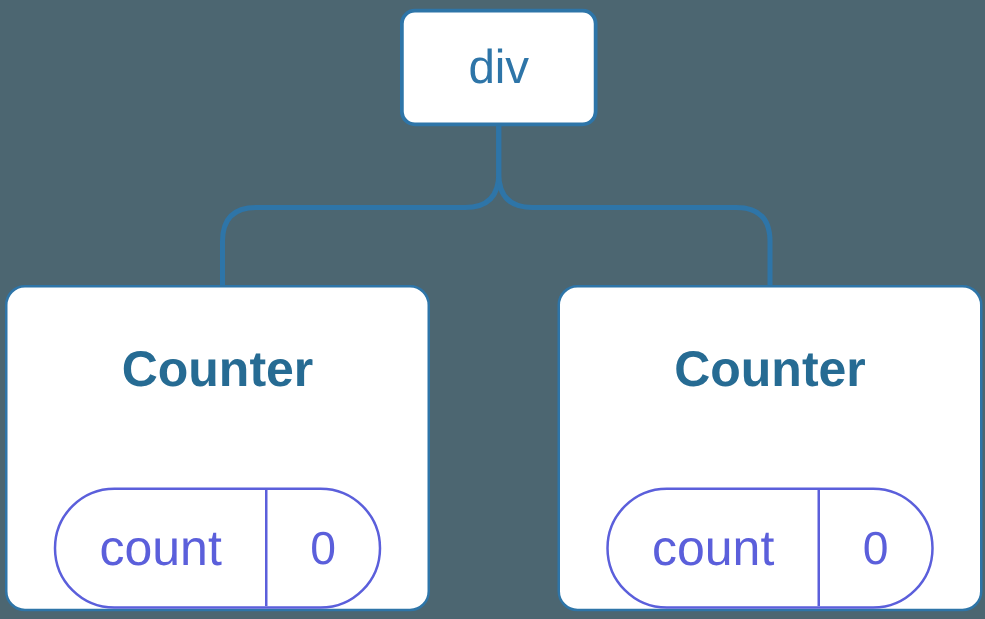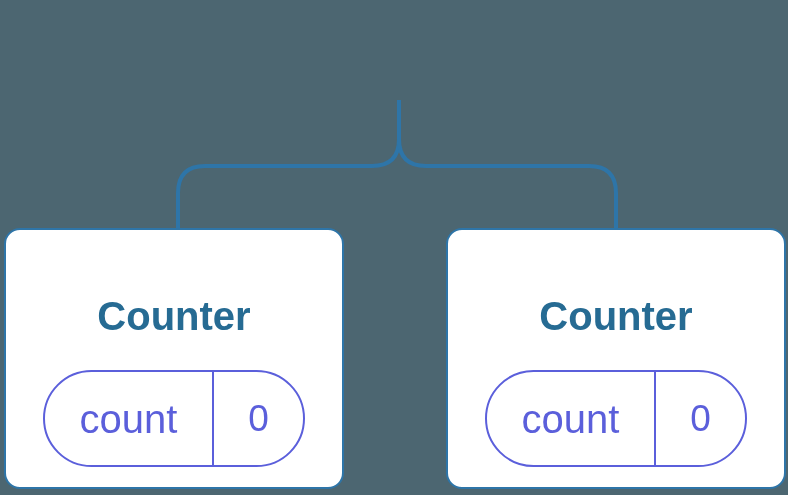--- a/index.html
+++ b/index.html
@@ -49,21 +49,21 @@
     font-size:38px;
     font-weight:500;
     line-height:1;
   }
   .component-node{
     top:228px;
     width:340px;height:261px;
     border:2px solid var(--stroke);
     border-radius:16px;
     flex-direction:column;
-    justify-content:center;
+    justify-content:space-between;
     padding-top:42px;
   }
   .component-node.left{left:4px;}
   .component-node.right{left:446px;}
   .component-label{
     color:var(--comp-label);
     font-size:40px;
     font-weight:600;
     line-height:48px;
   }
@@ -101,20 +101,23 @@
 </head>
 <body>
 
 <div class="stage">
 
   <svg class="connector-svg" viewBox="0 0 788 495" aria-hidden="true">
     <path d="M399 100 L399 139 Q399 166 372 166 L205 166 Q178 166 178 193 L178 230"></path>
     <path d="M399 100 L399 139 Q399 166 426 166 L589 166 Q616 166 616 193 L616 230"></path>
   </svg>
 
+  <div class="node root-node">
+    <span class="root-label">div</span>
+  </div>
 
   <div class="node component-node left">
     <span class="component-label">Counter</span>
     <div class="state-pill">
       <div class="state-key-cell">
         <span class="state-key">count</span>
       </div>
       <div class="state-value-cell">
         <span class="state-value">0</span>
       </div>

